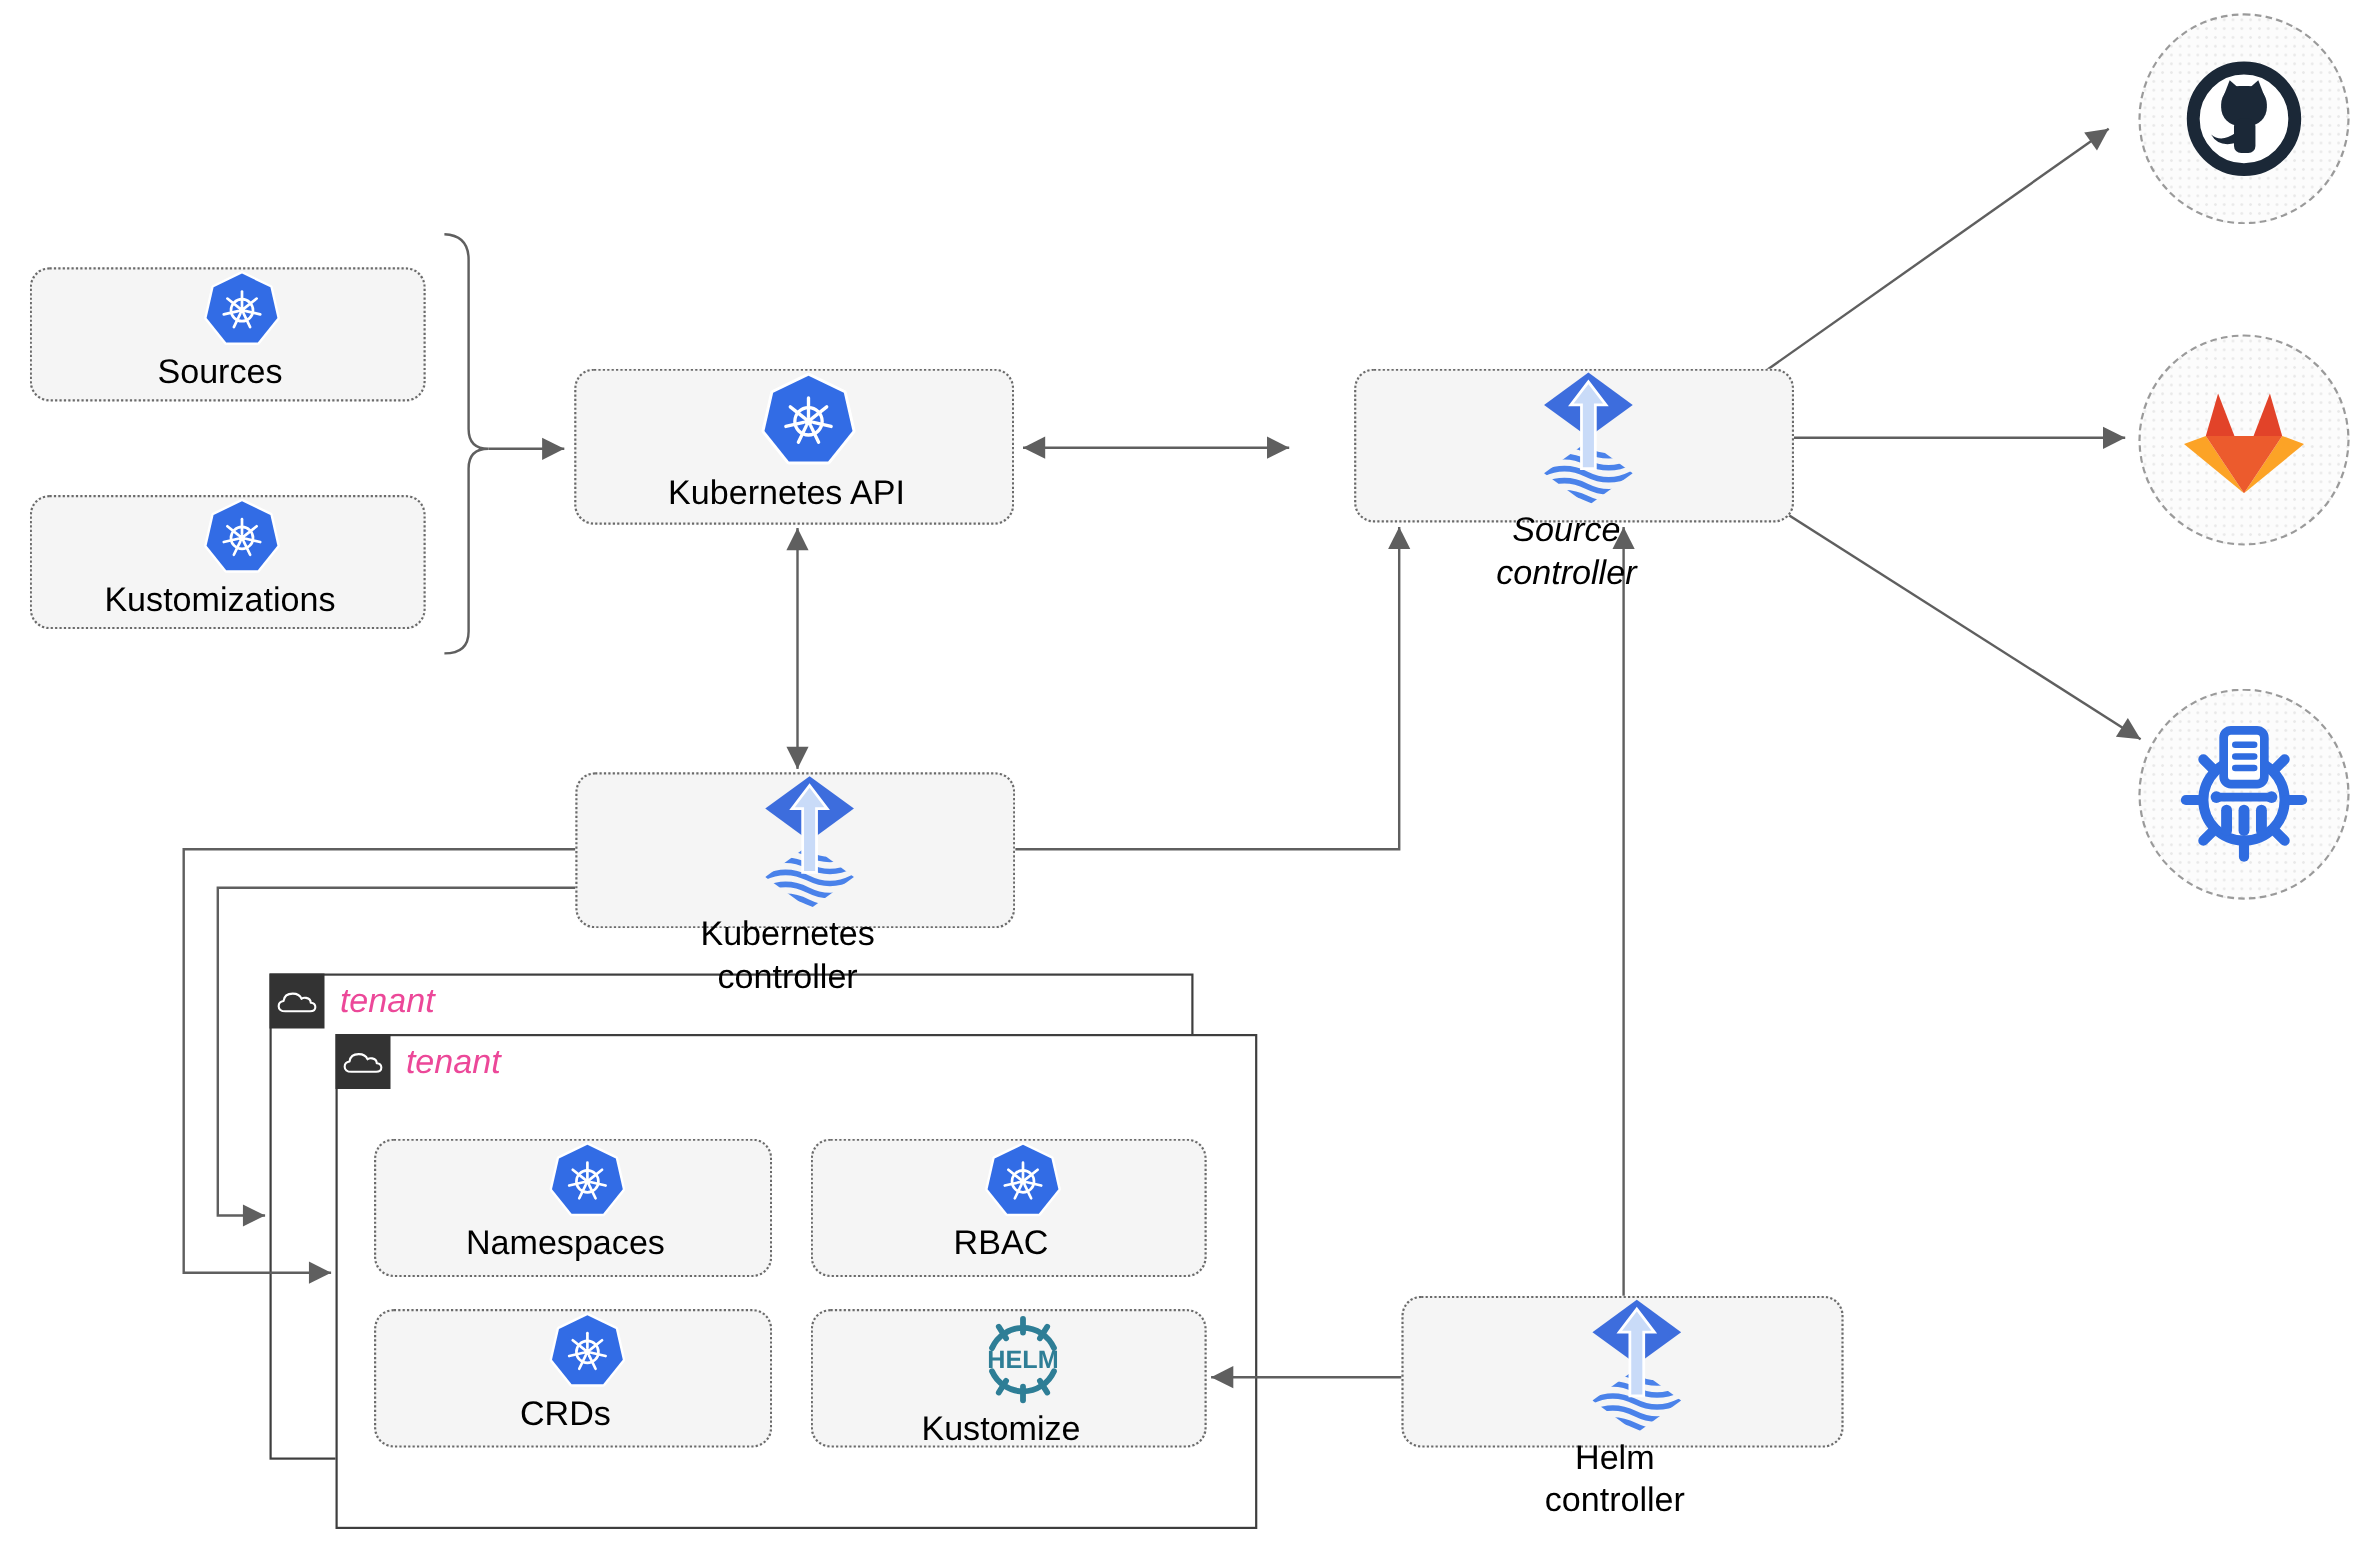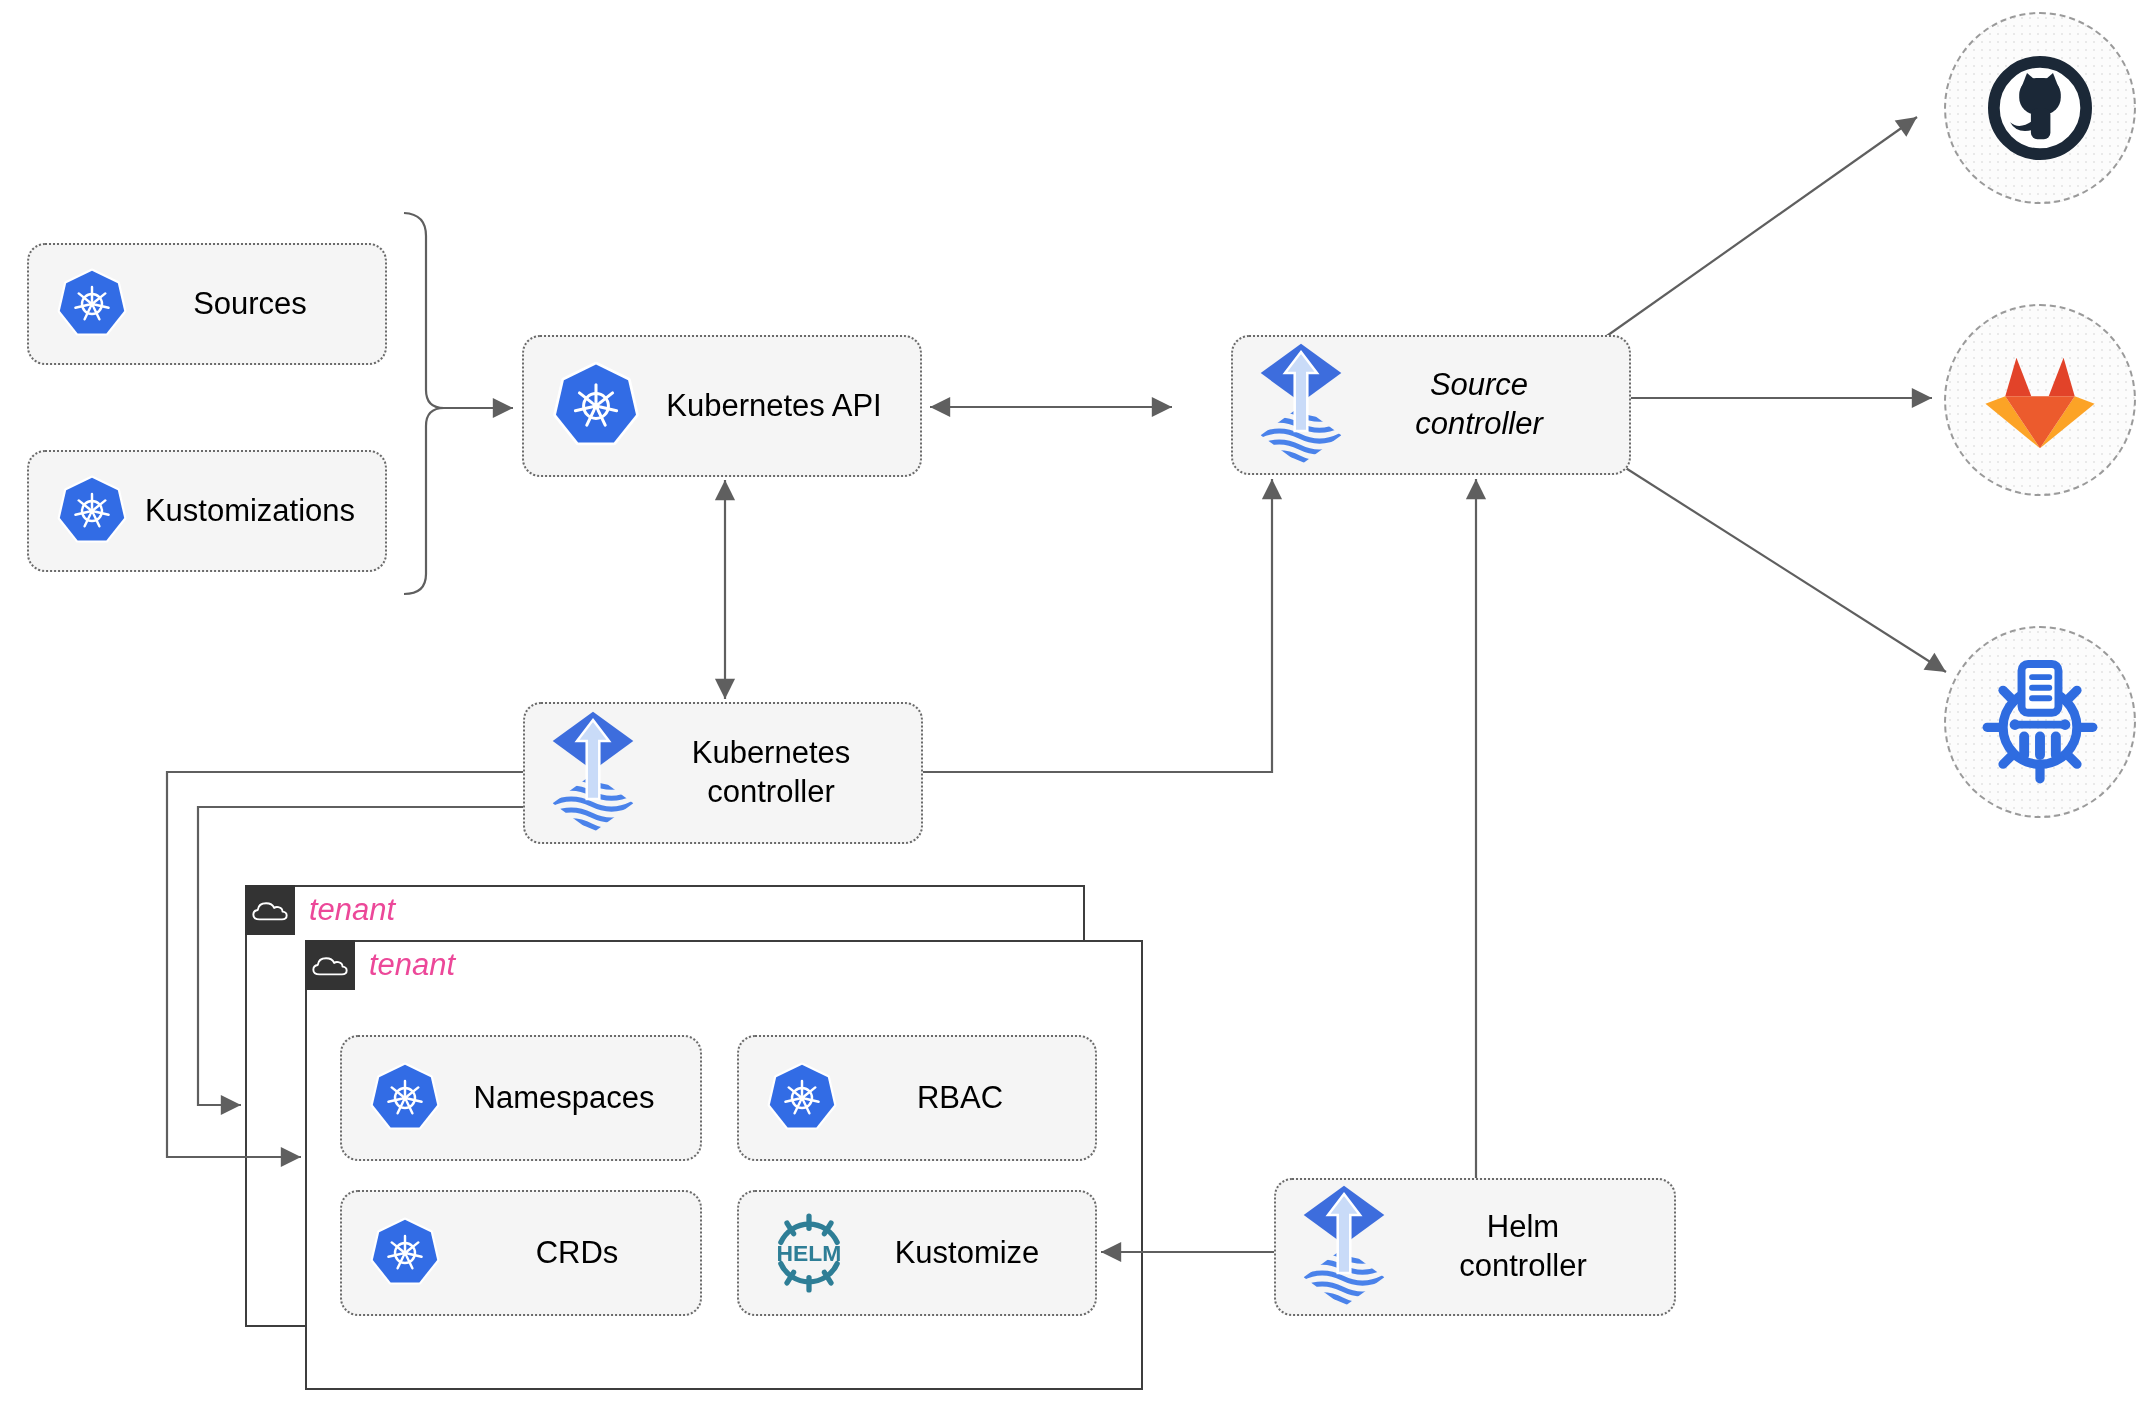--- a/index.html
+++ b/index.html
@@ -4,21 +4,21 @@
 <style>
   html,body{margin:0;padding:0;background:#ffffff;}
   .canvas{
     position:relative;width:2144px;height:1407px;background:#ffffff;overflow:hidden;
     font-family:"Liberation Sans","DejaVu Sans",sans-serif;color:#000;
   }
   
   .node{
     position:absolute;display:flex;align-items:center;
     background:#f5f5f5;border:2px dotted #6a6a6a;border-radius:18px;
-    box-sizing:border-box;z-index:3;
+    box-sizing:border-box;z-index:3;flex-direction:column;
   }
   .node .label{
     flex:1;text-align:center;font-size:31px;line-height:1.25;
     white-space:pre-line;color:#000;padding-right:14px;
   }
   .icon{display:flex;align-items:center;justify-content:center;margin-left:26px;flex:0 0 auto;}
   .icon svg{display:block;}
   
   .group{
     position:absolute;background:#ffffff;border:2px solid #3e3e3e;
@@ -250,21 +250,21 @@
       <line x1="47.8" y1="54.5" x2="40" y2="70.7"></line>
       <line x1="45.1" y1="51.1" x2="27.6" y2="55.1"></line>
       <line x1="46.1" y1="46.9" x2="32" y2="35.7"></line>
     </g>
     <circle cx="50" cy="50" r="4.2" fill="#fff"></circle>
   </svg>
       </span>
     <span class="label">Namespaces</span>
   </div>
 
-  <div class="node" style="left:340px;top:1190px;width:362px;height:126px;gap:26px;">
+  <div class="node" style="left:340px;top:1190px;width:362px;height:126px;">
     <span class="icon">
         <svg viewBox="0 0 100 100" width="74" height="74">
     <polygon points="50,5 84.9,21.9 93.5,59.5 69.4,89.7 30.6,89.7 6.5,59.5 15.1,21.9" fill="#326ce5" stroke="#ffffff" stroke-width="6" stroke-linejoin="round" paint-order="stroke"></polygon>
     <g stroke="#fff" stroke-width="3.3" stroke-linecap="round" fill="none">
       <circle cx="50" cy="50" r="13.5"></circle>
       <line x1="50" y1="45" x2="50" y2="27"></line>
       <line x1="53.9" y1="46.9" x2="68" y2="35.7"></line>
       <line x1="54.9" y1="51.1" x2="72.4" y2="55.1"></line>
       <line x1="52.2" y1="54.5" x2="60" y2="70.7"></line>
       <line x1="47.8" y1="54.5" x2="40" y2="70.7"></line>

